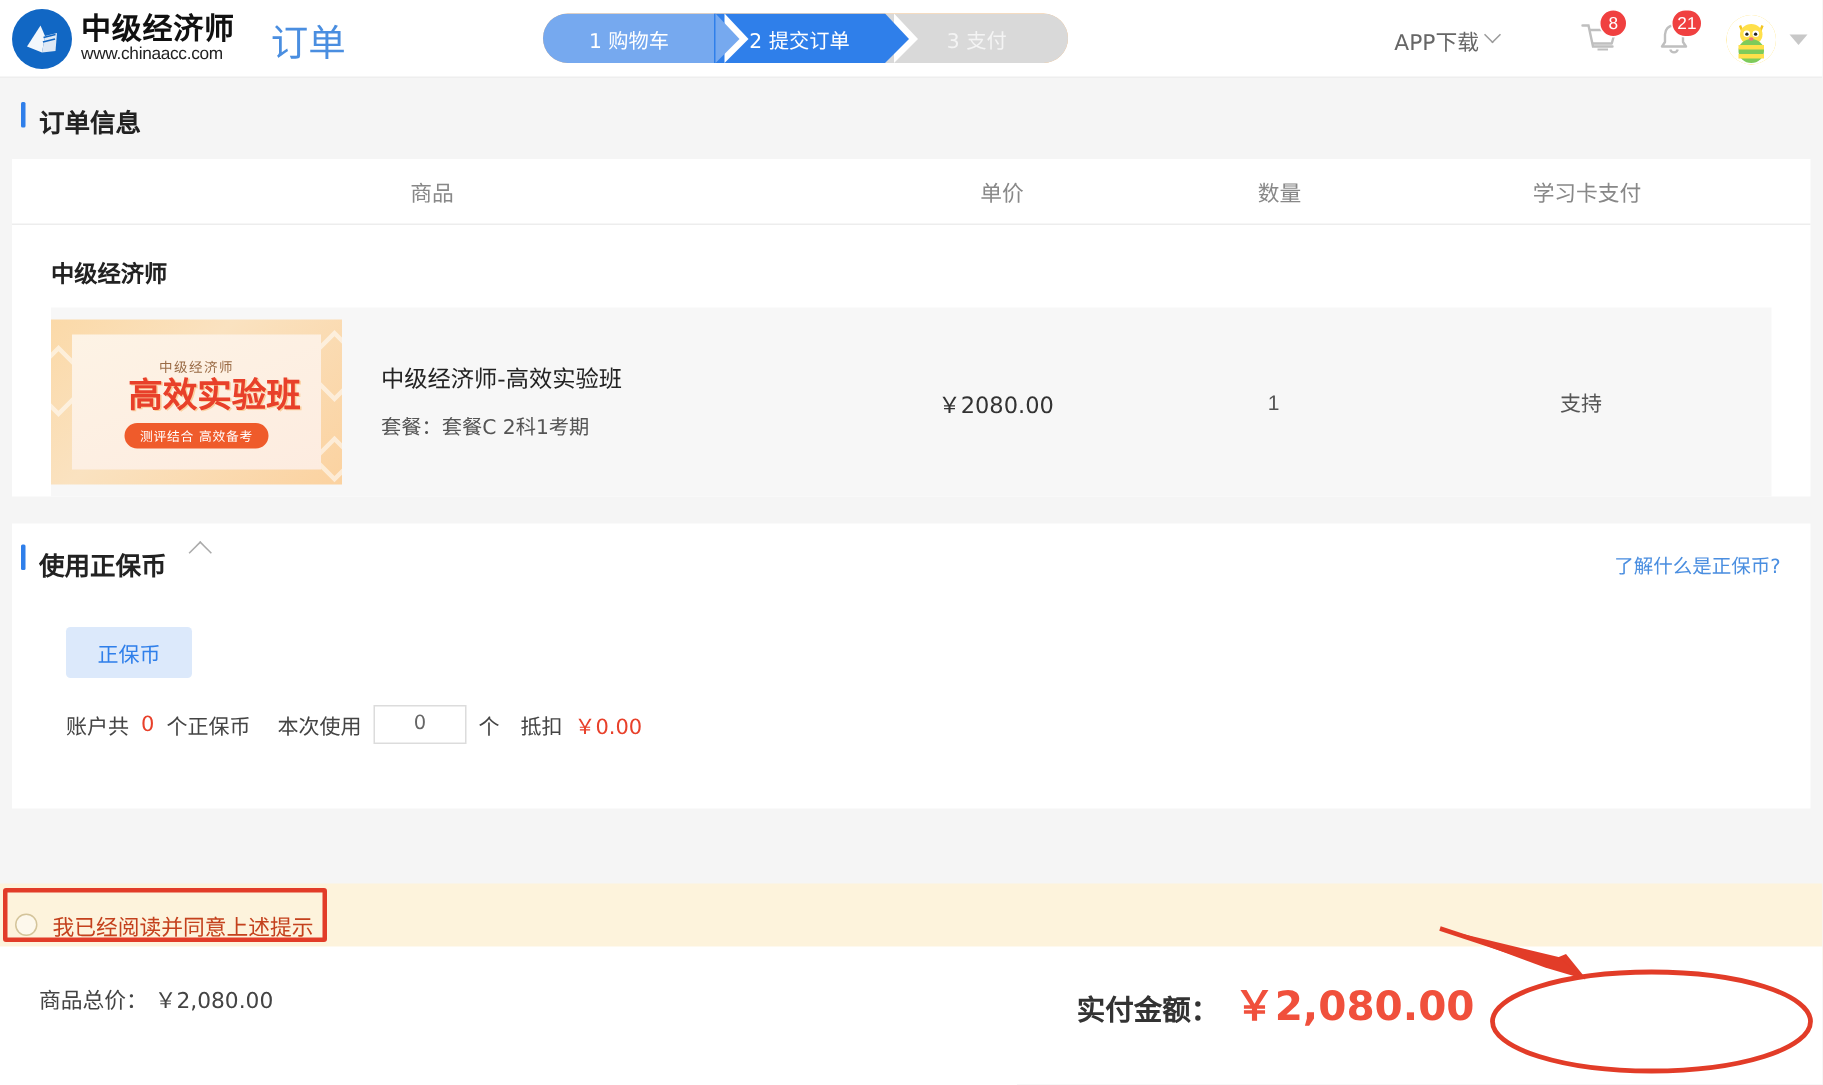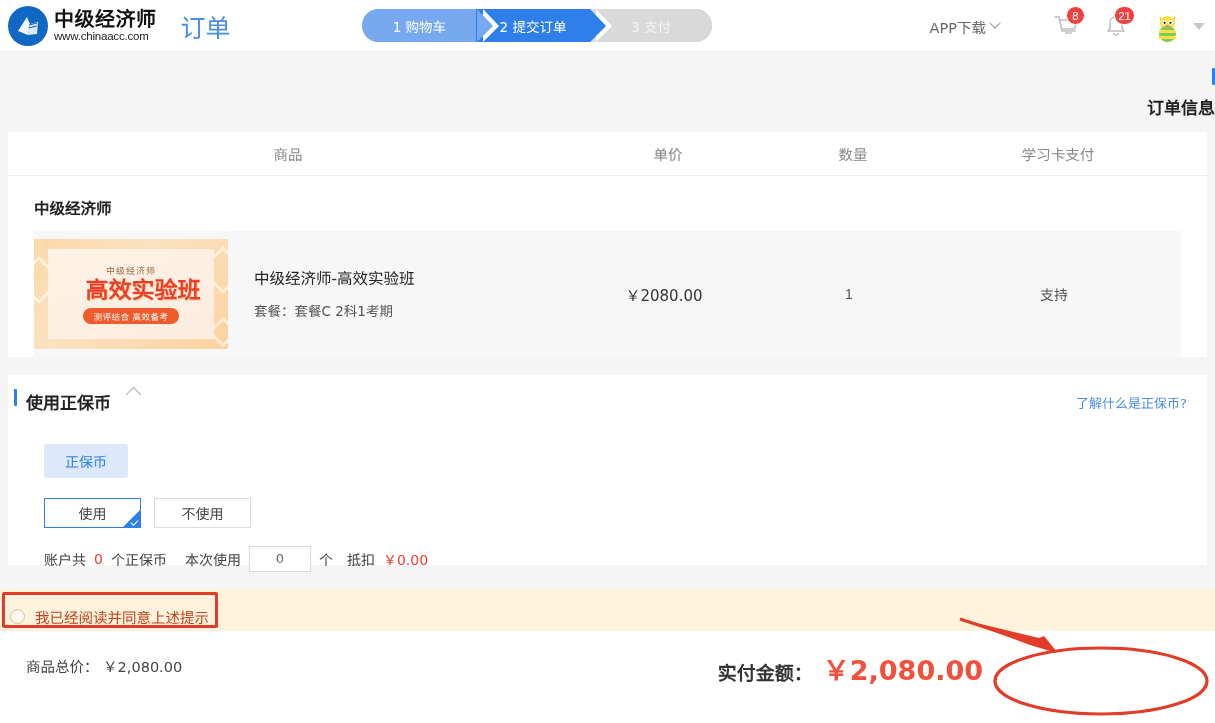--- a/index.html
+++ b/index.html
@@ -123,23 +123,22 @@
     margin-left: 10px;
   }
   .caret-down {
     width: 0; height: 0; margin-left: 9px; margin-right: 4px;
     border-left: 6px solid transparent; border-right: 6px solid transparent;
     border-top: 7px solid #c8c8c8;
   }
 
   
   .section-head {
-    display: flex; align-items: flex-end; gap: 9px;
+    display: flex; align-items: flex-start; gap: 9px;
     padding: 16px 0 13px 14px;
-    flex-direction: column;
   }
   .bar-blue { width: 3px; height: 17px; background: #2f7fea; border-radius: 1px; }
   .section-title {
     font-size: 17px; font-weight: bold; color: #222;
     font-family: "DejaVu Sans", "Liberation Sans", sans-serif;
   }
   .collapse-caret {
     margin-left: 8px; width: 11px; height: 11px;
     border-left: 1.6px solid #aaa; border-top: 1.6px solid #aaa;
     transform: rotate(45deg); margin-bottom: 4px;
@@ -429,29 +428,20 @@
   <div class="coin-card">
     <div class="coin-head">
       <span class="bar-blue"></span>
       <span class="section-title">使用正保币</span>
       <span class="collapse-caret"></span>
     </div>
     <div class="coin-link">了解什么是正保币?</div>
 
     <div class="coin-tab">正保币</div>
 
-    <div class="choice-row">
-      <div class="choice active">
-        <span>使用</span>
-        <span class="tick"></span>
-      </div>
-      <div class="choice">
-        <span>不使用</span>
-      </div>
-    </div>
 
     <div class="coin-detail">
       <span>账户共</span>
       <span class="coin-count">0</span>
       <span>个正保币</span>
       <span style="margin-left:10px;">本次使用</span>
       <span class="coin-input">0</span>
       <span>个</span>
       <span style="margin-left:6px;">抵扣</span>
       <span class="coin-amount">￥0.00</span>

